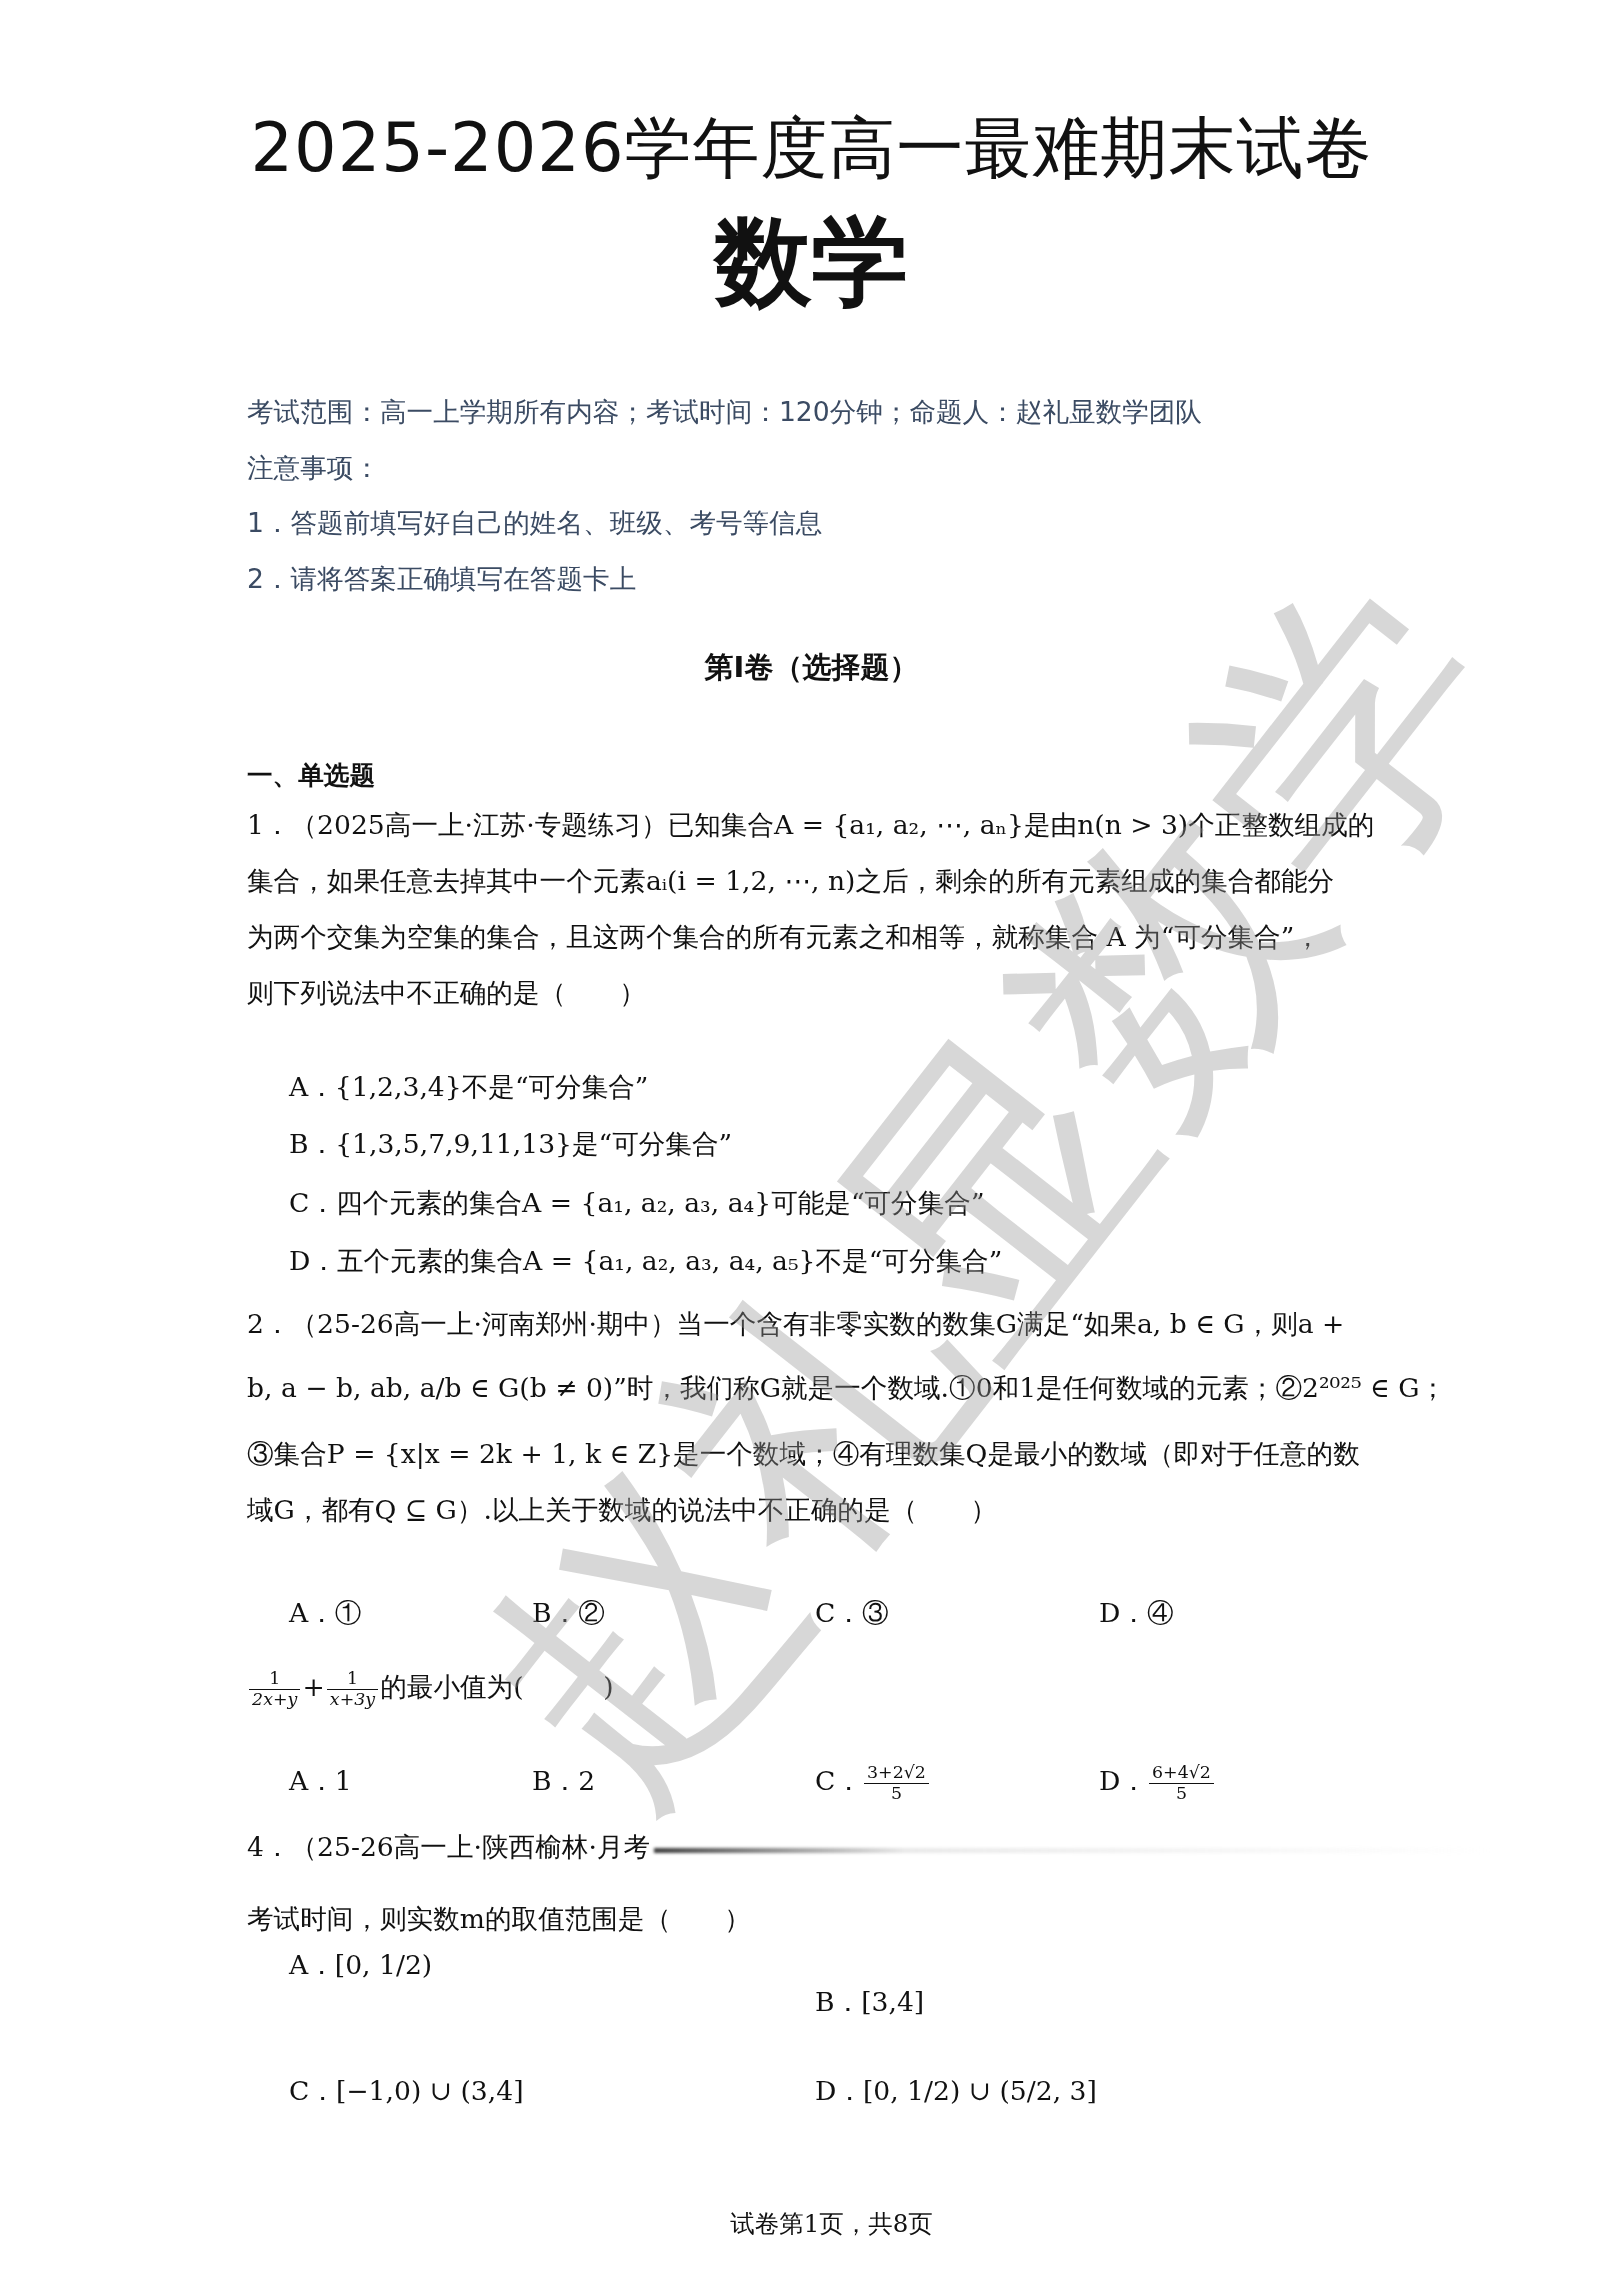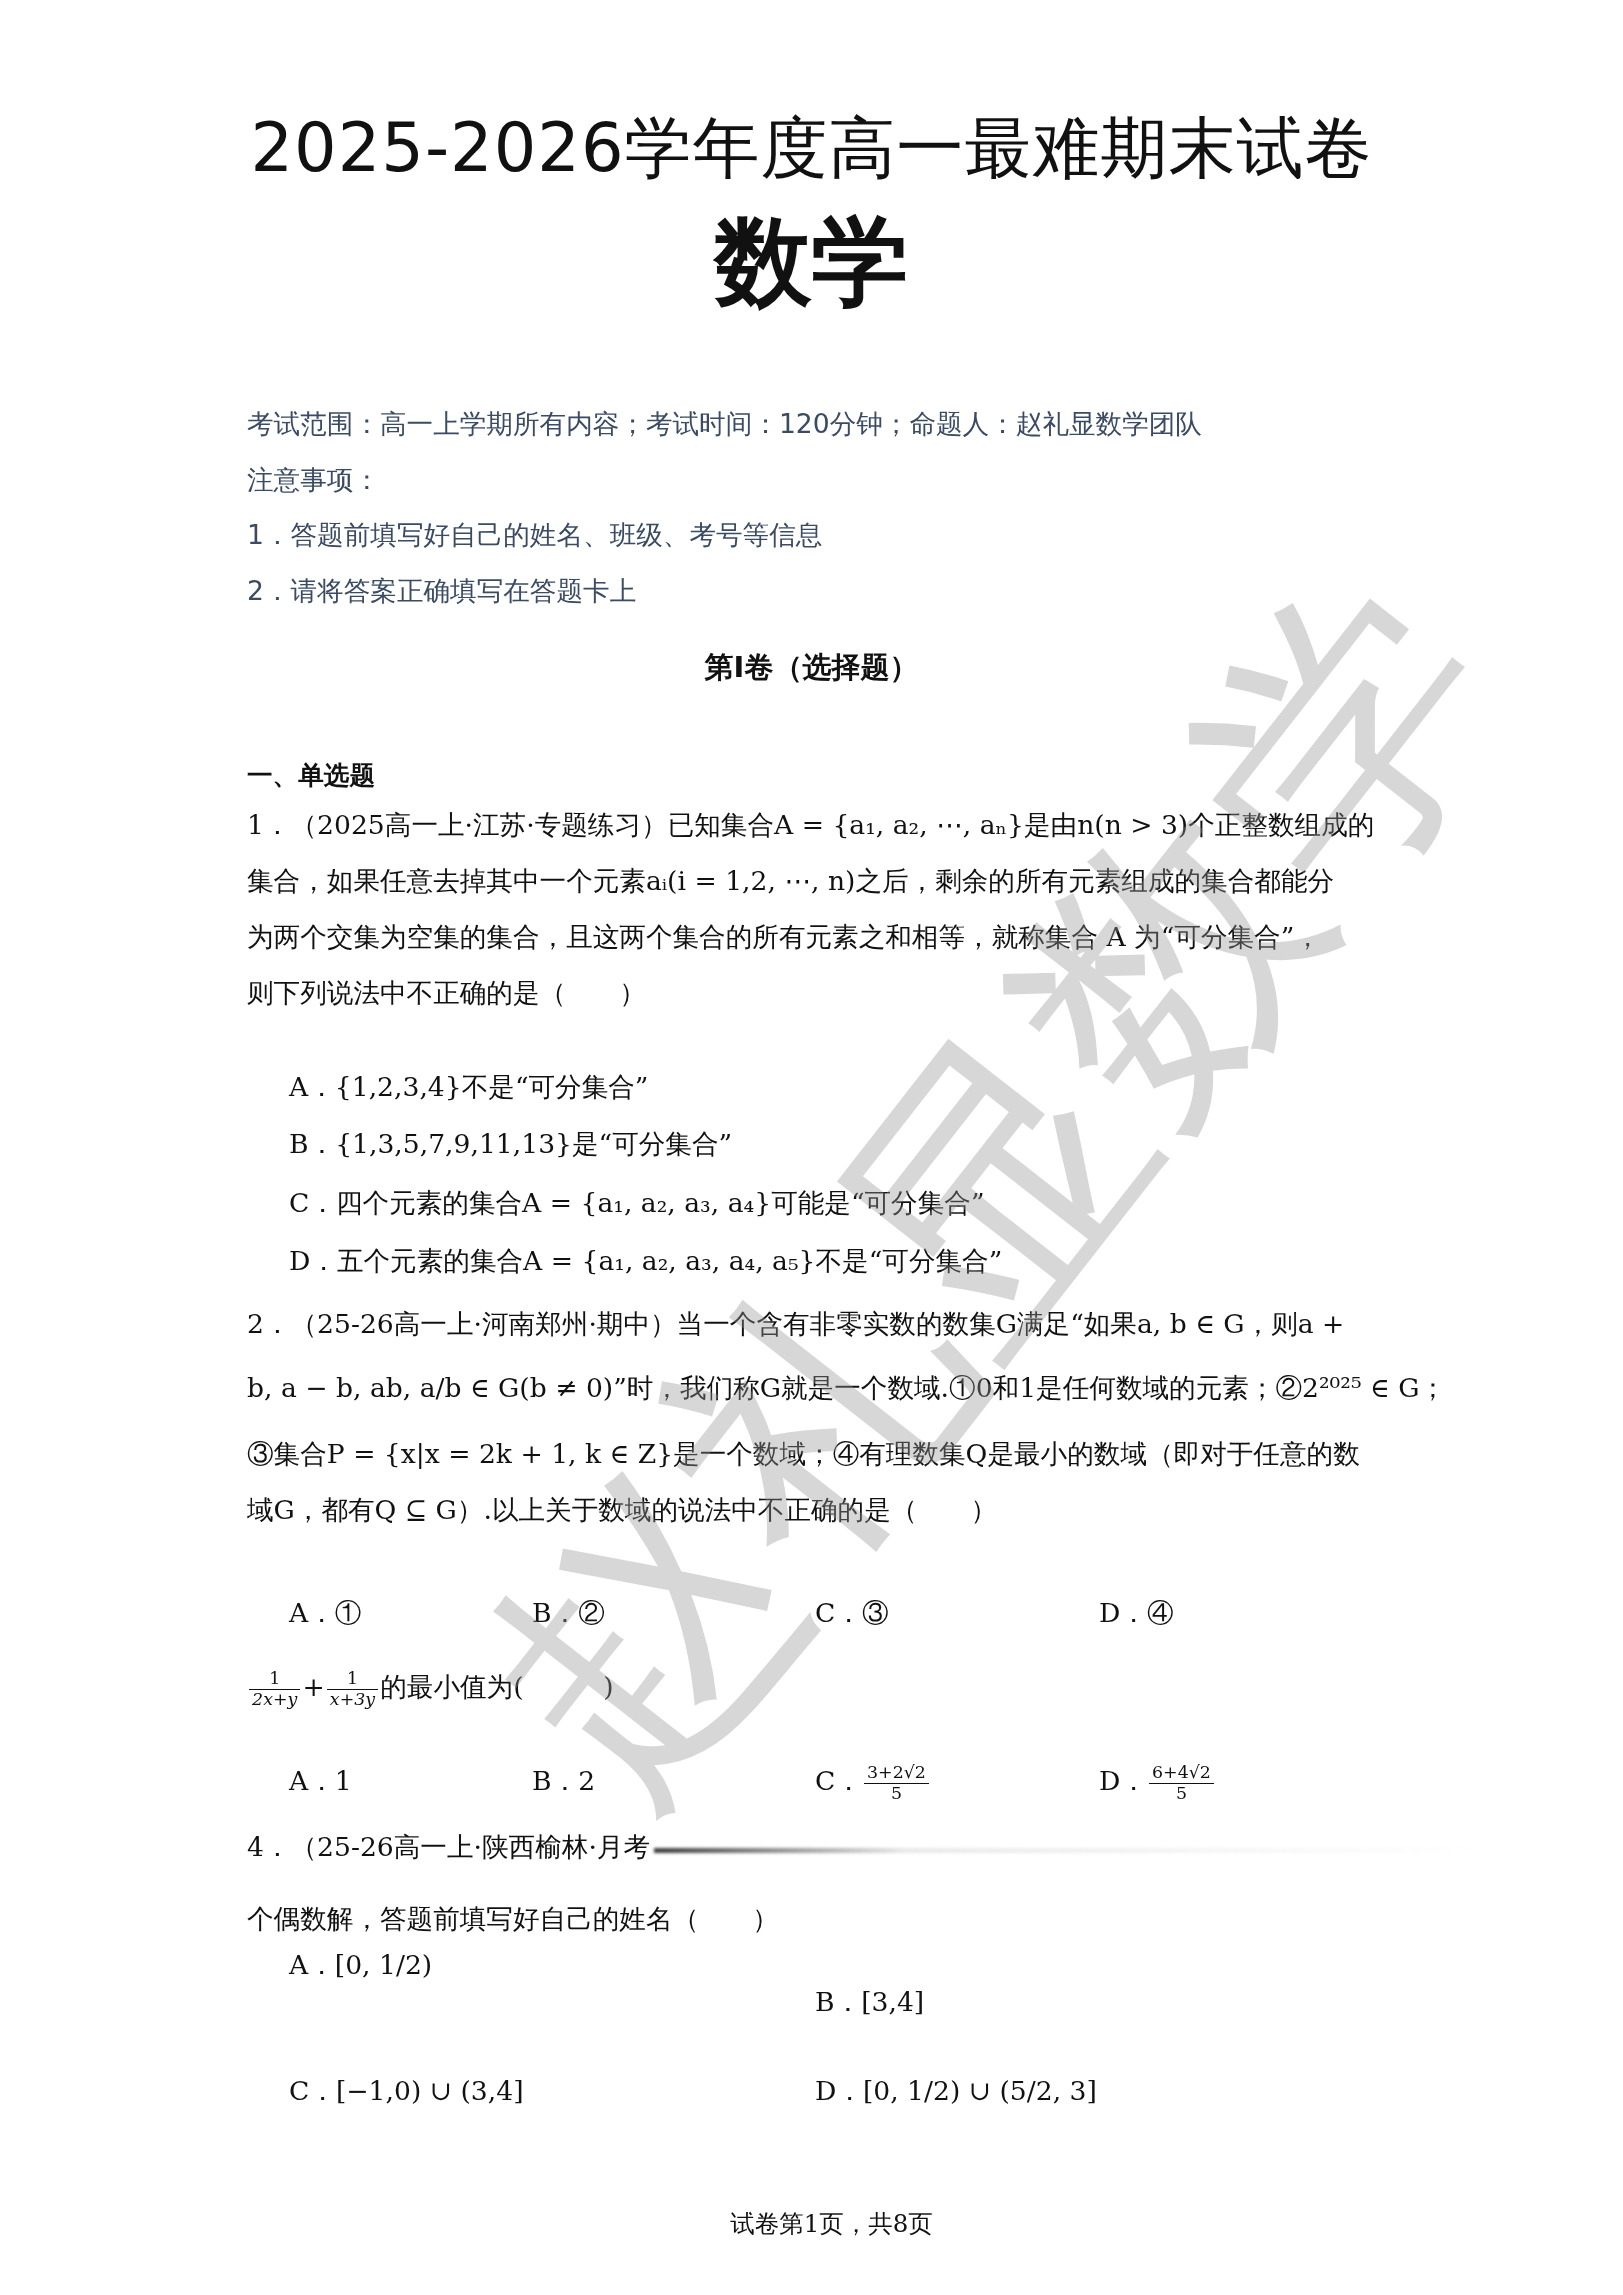--- a/index.html
+++ b/index.html
@@ -19,21 +19,21 @@
   .subject {
     position: absolute; left: 0; width: 1623px; top: 202px;
     text-align: center; font-size: 97px; line-height: 118px;
     font-family: "DejaVu Serif", "Liberation Serif", serif;
     color: #111;
     font-weight: bold;
   }
 
   .info { position: absolute; left: 247px; color: #3b4b63;
     font-size: 26.6px; line-height: 36px;
-    font-family: "DejaVu Sans", "Liberation Sans", sans-serif; margin-top: 12px; }
+    font-family: "DejaVu Sans", "Liberation Sans", sans-serif; }
 
   .section-title {
     position: absolute; left: 0; width: 1623px; top: 647px;
     text-align: center; font-size: 29px; line-height: 41px; font-weight: bold;
     font-family: "DejaVu Sans", "Liberation Sans", sans-serif;
   }
   .part-heading {
     position: absolute; left: 247px; top: 757px;
     font-size: 25.6px; line-height: 36px; font-weight: bold;
     font-family: "DejaVu Sans", "Liberation Sans", sans-serif;
@@ -113,21 +113,21 @@
     </div>
     <div class="opt" style="left:289px;top:1763px"><span>A．</span><span>1</span></div>
     <div class="opt" style="left:532px;top:1763px"><span>B．</span><span>2</span></div>
     <div class="opt" style="left:815px;top:1763px"><span>C．</span><span class="frac"><span class="num">3+2√2</span><span class="den">5</span></span></div>
     <div class="opt" style="left:1099px;top:1763px"><span>D．</span><span class="frac"><span class="num">6+4√2</span><span class="den">5</span></span></div>
   </div>
 
   <div>
     <div class="qline" style="top:1829px">4．（25-26高一上·陕西榆林·月考</div>
     <div class="smear"></div>
-    <div class="qline" style="top:1901px">个偶数解，答题前填写好自己的姓名（　　）</div>
+    <div class="qline" style="top:1901px">考试时间，则实数m的取值范围是（　　）</div>
     <div class="opt" style="left:289px;top:1947px"><span>A．</span><span>[0, 1/2)</span></div>
     <div class="opt" style="left:815px;top:1984px"><span>B．</span><span>[3,4]</span></div>
     <div class="opt" style="left:289px;top:2073px"><span>C．</span><span>[−1,0) ∪ (3,4]</span></div>
     <div class="opt" style="left:815px;top:2073px"><span>D．</span><span>[0, 1/2) ∪ (5/2, 3]</span></div>
   </div>
 
   <div class="watermark">赵礼显数学</div>
 
   <div class="footer">试卷第1页，共8页</div>
 </div>

